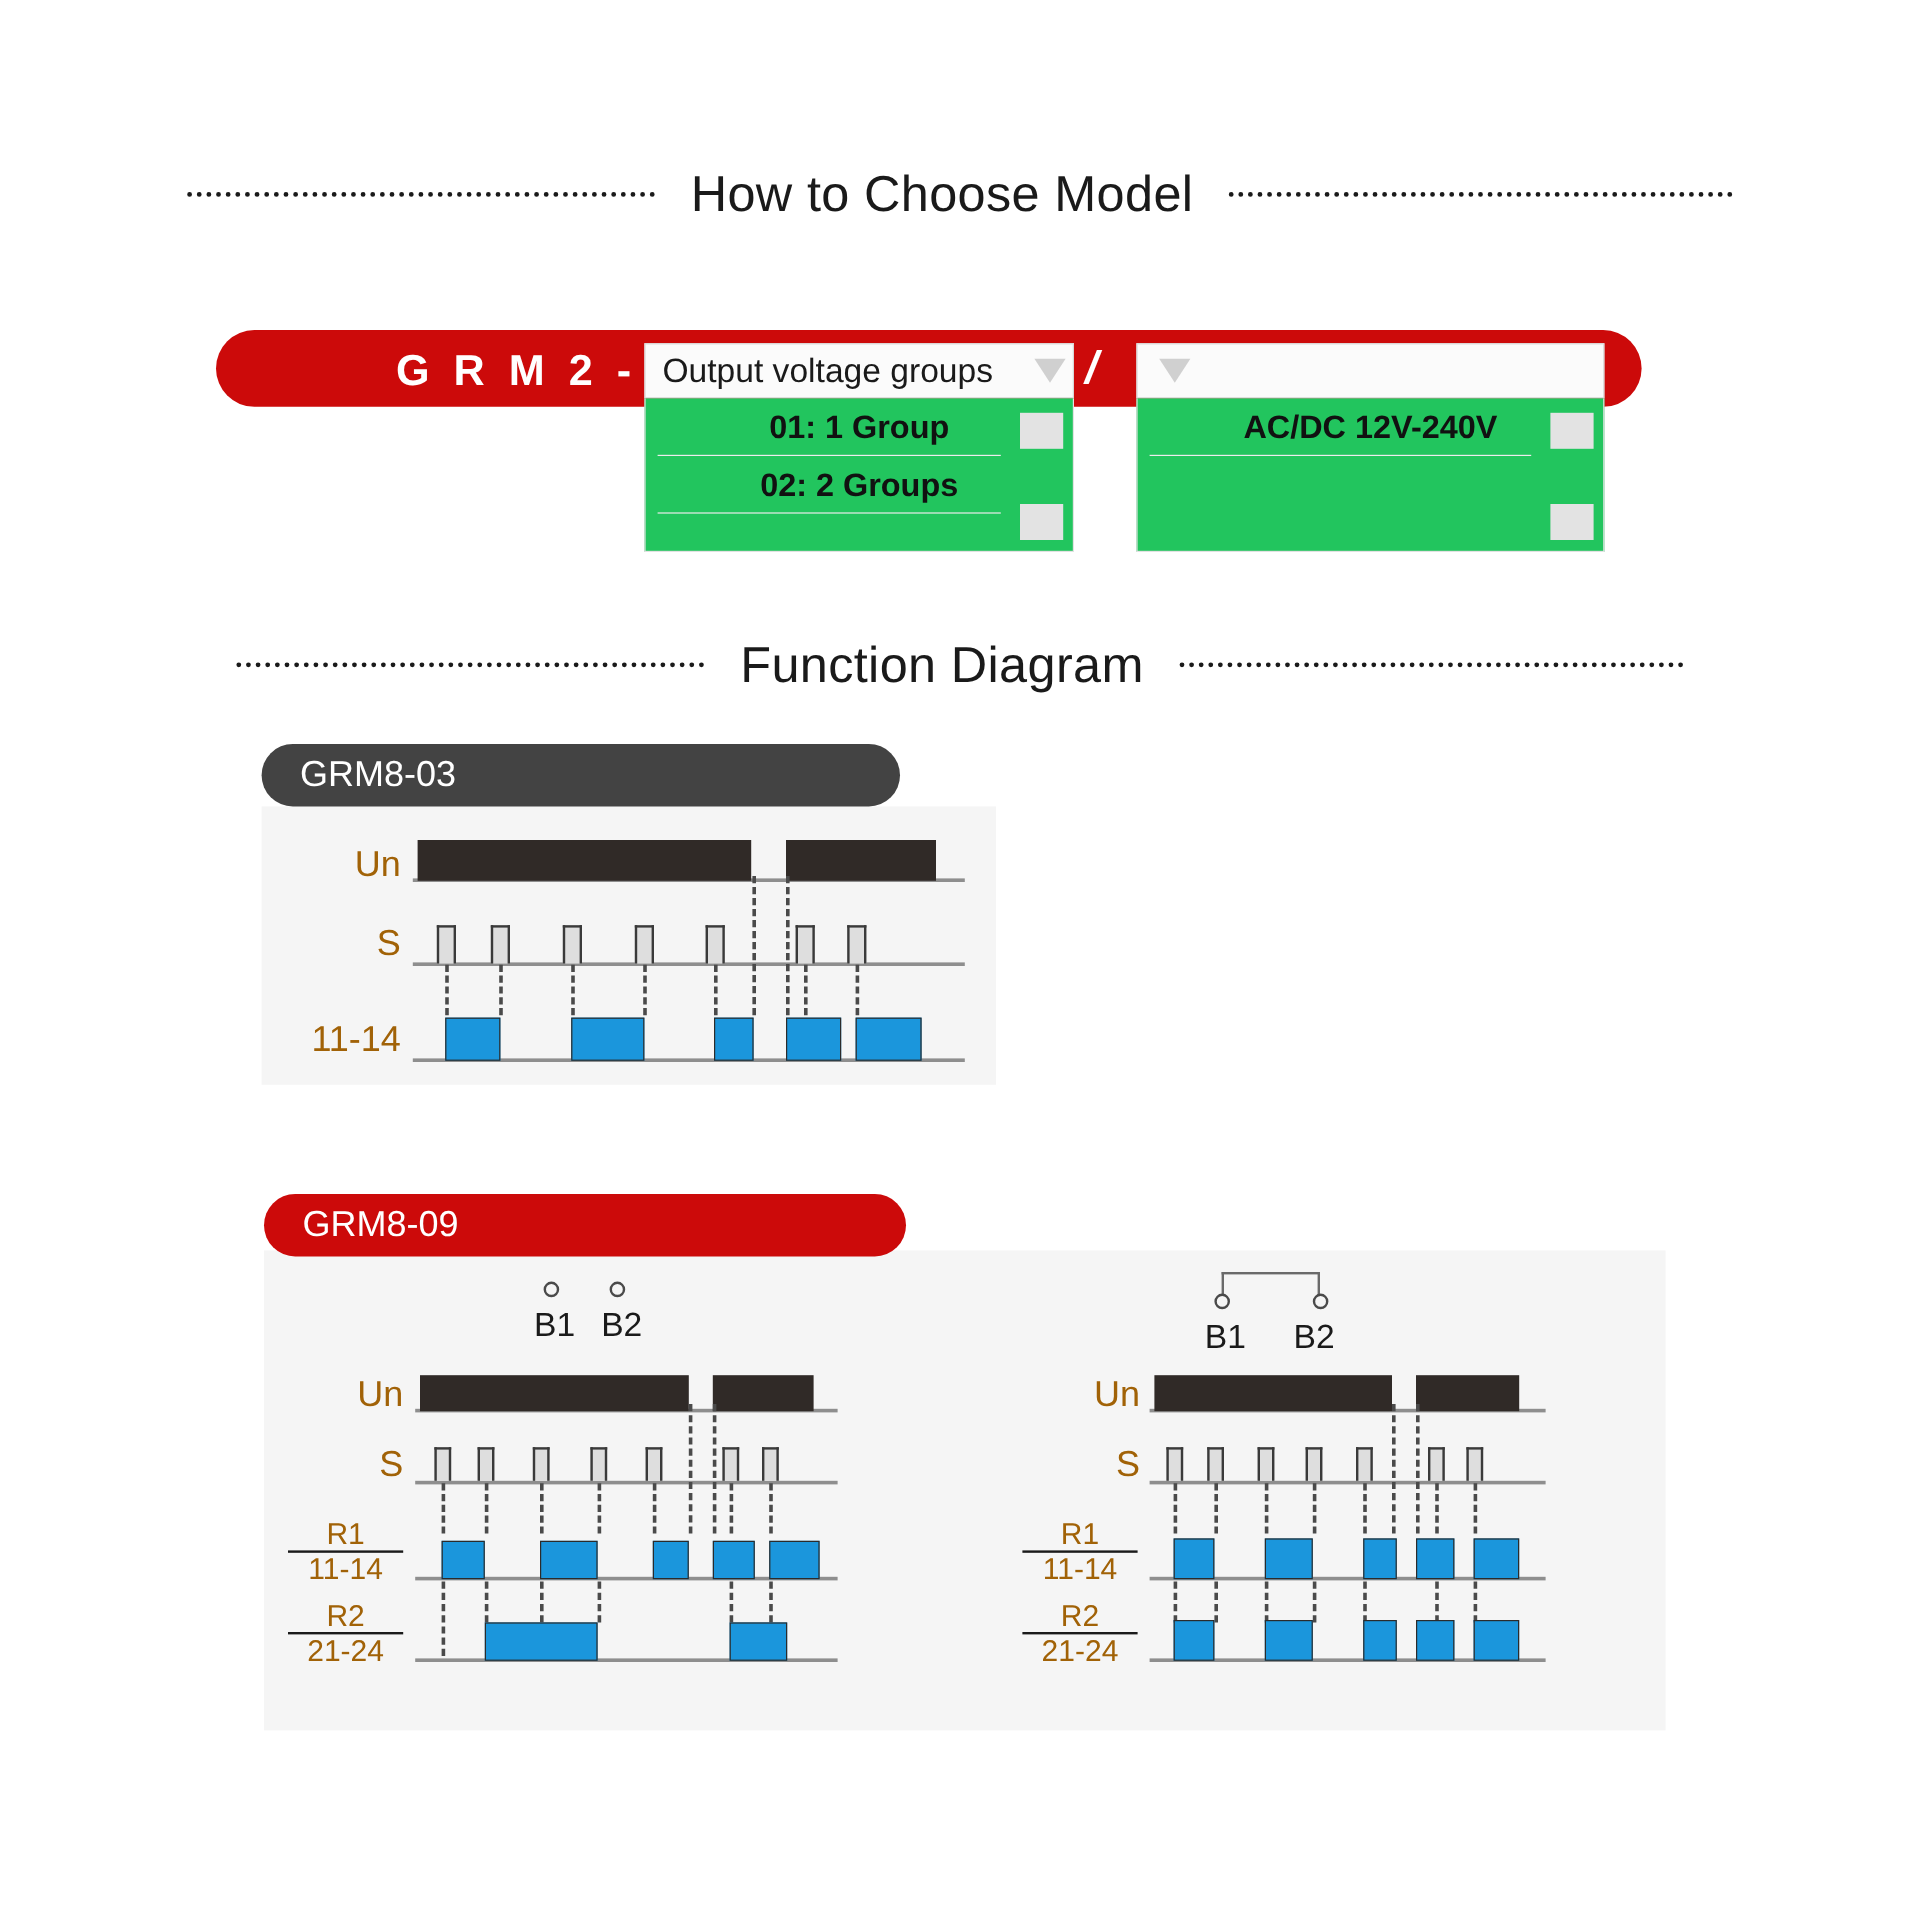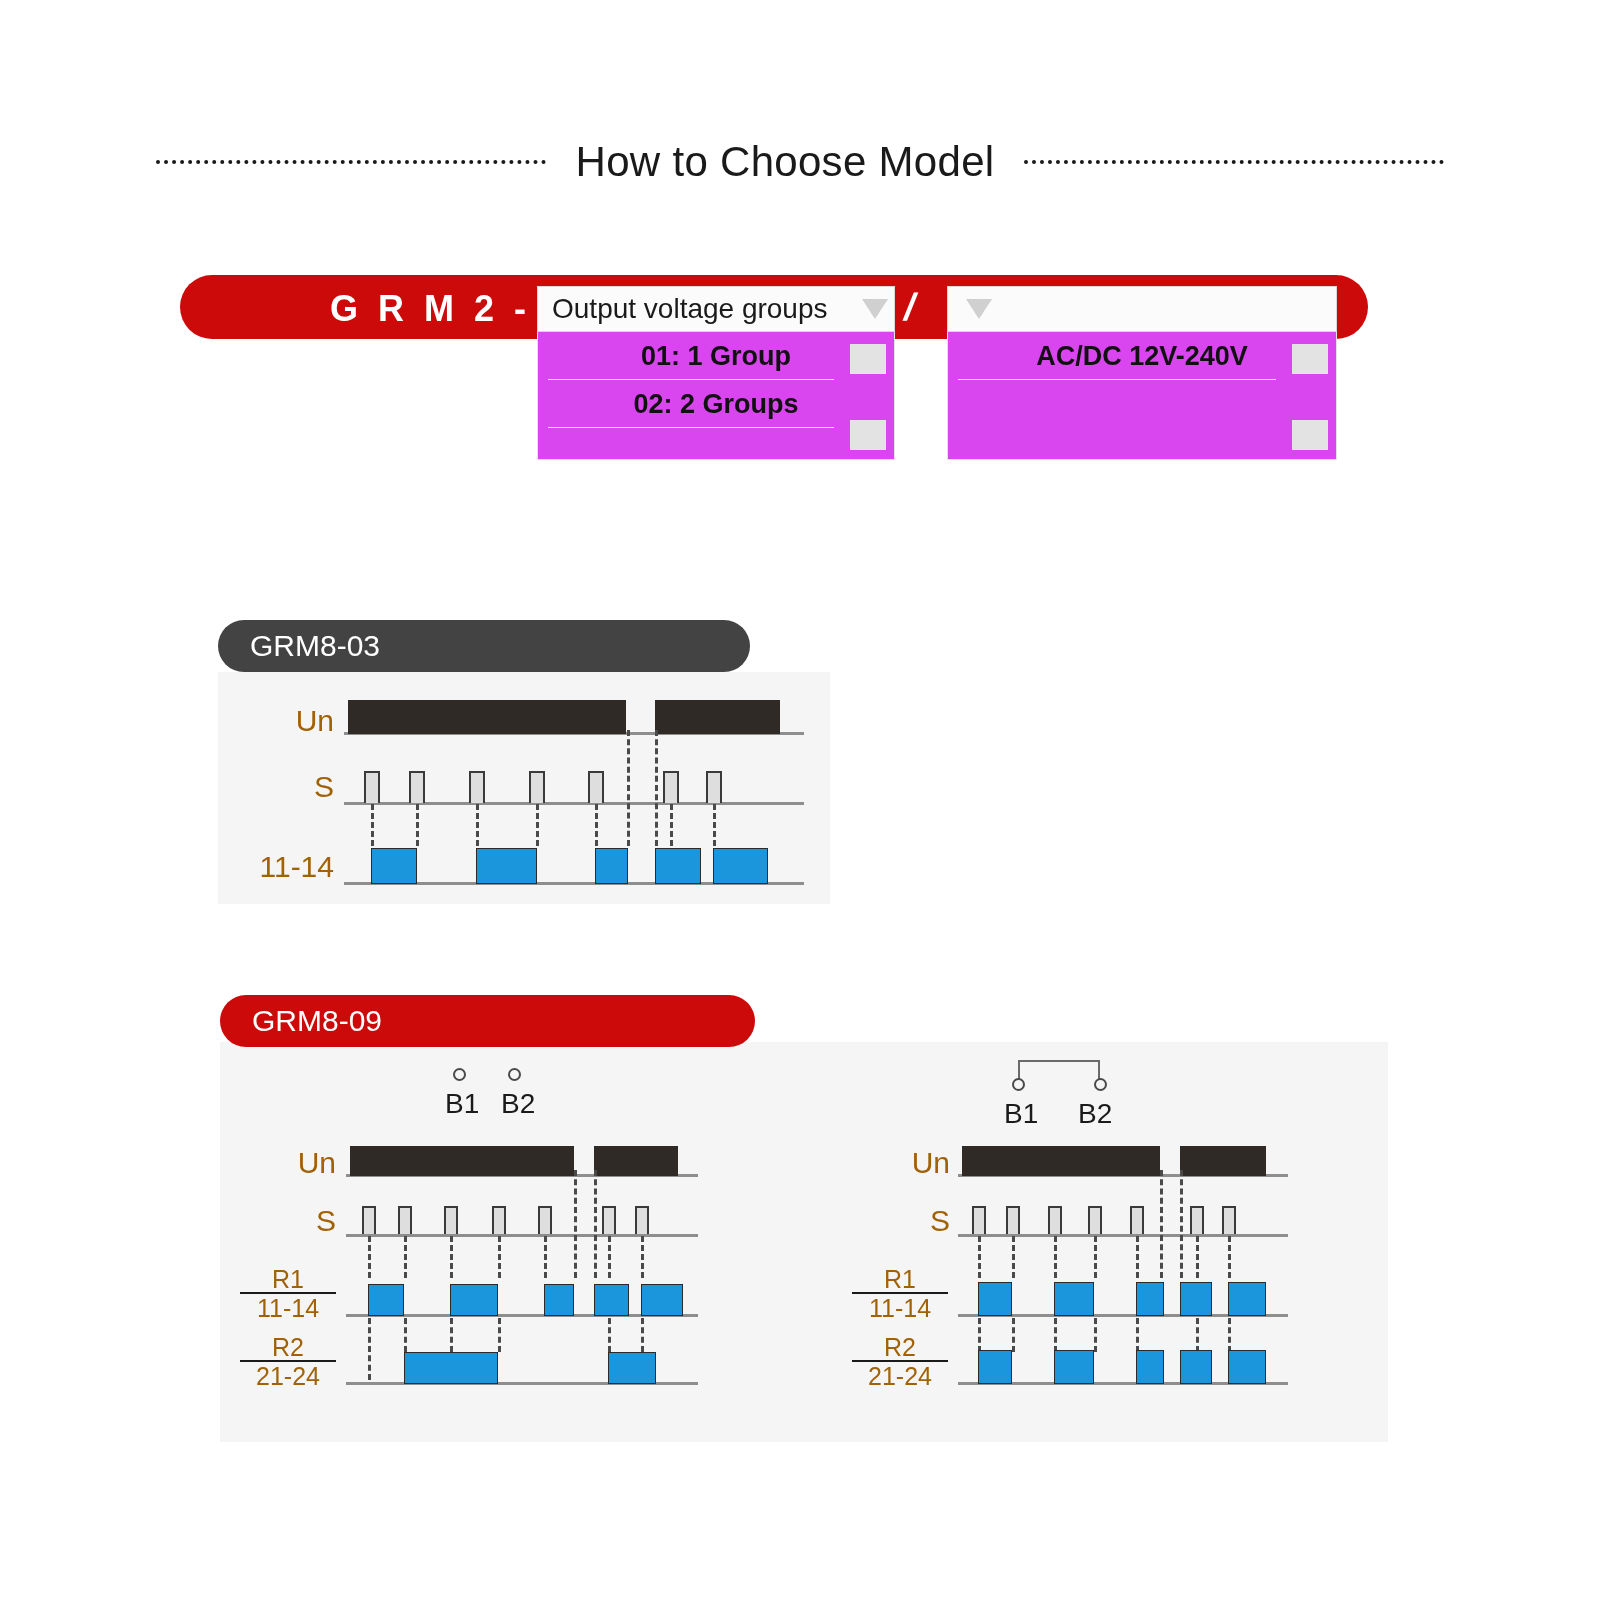--- a/index.html
+++ b/index.html
@@ -28,21 +28,21 @@
 
   .dd { position:absolute; }
   .dd-head { background:#fbfbfb; border:1.5px solid #d8d8d8;
     height:46px; display:flex; align-items:center;
     padding:0 6px 0 14px; }
   .dd-head-label { font-size:28px; color:#1a1a1a; white-space:nowrap;
     flex:1; }
   .tri { width:0; height:0; border-left:13px solid transparent;
     border-right:13px solid transparent; border-top:20px solid #d0d0d0;
     margin-left:4px; flex:0 0 auto; }
-  .dd-list { background:#d946ef; border:1.5px solid #e2e2e2;
+  .dd-list { background:#22c55e; border:1.5px solid #e2e2e2;
     border-top:none; position:relative;text-align:center; }
   .dd-opt { height:48px; display:flex; align-items:center;
     justify-content:center; font-size:27px; font-weight:bold;
     color:#111; position:relative; }
   .dd-opt::after { content:""; position:absolute; left:10px; right:60px;
     bottom:0; height:1.5px; background:#ececec; }
   .nub { position:absolute; right:8px; width:36px; height:30px;
     background:#e3e3e3; }
 
   
@@ -115,20 +115,25 @@
     </div>
     <div class="dd-list" style="height:128px;">
       <div class="nub" style="top:12px;"></div>
       <div class="nub" style="top:88px;"></div>
       <div class="dd-opt">
         <span>AC/DC 12V-240V</span>
       </div>
     </div>
   </div>
 
+  <div class="sec-head" style="top:530px;">
+    <div class="dash left"></div>
+    <div class="sec-title">Function Diagram</div>
+    <div class="dash right"></div>
+  </div>
 
   <div class="panel" style="left:218px; top:672px; width:612px; height:232px;"></div>
   <div class="pill dark" style="left:218px; top:620px; width:532px; height:52px;">
     <span class="pill-label">GRM8-03</span>
   </div>
 
   <div class="wf" style="left:218px; top:672px; width:612px; height:232px;">
 
     <div class="rowlabel" style="left:36px; top:32px; width:80px;">Un</div>
     <div class="bline" style="left:126px; top:60px; width:460px;"></div>

